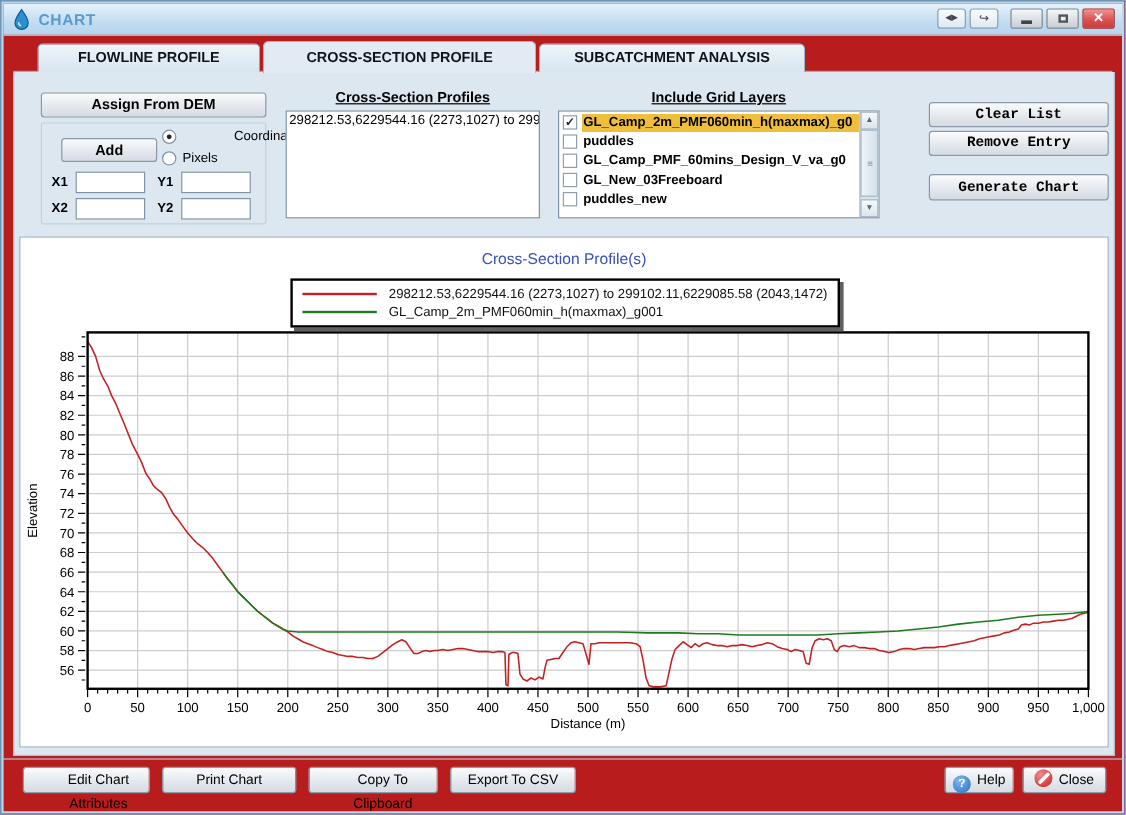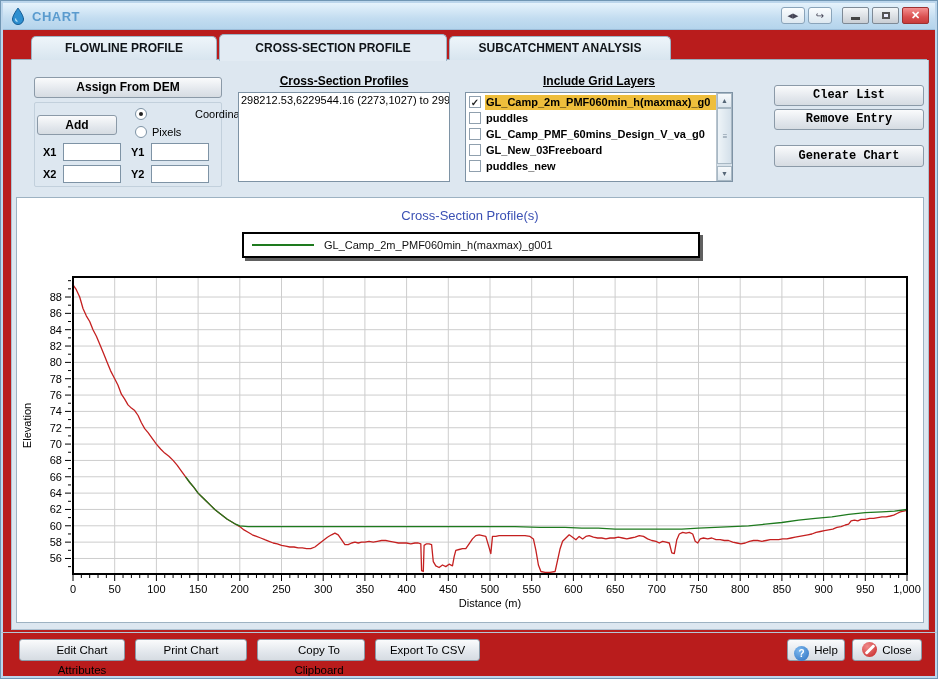--- a/index.html
+++ b/index.html
@@ -37,21 +37,21 @@
   .content { position:absolute; left:10px; top:59px; width:918px; height:570px;
              background:#dde7f0; border:1px solid #aec2d2; border-top:none; }
 
   
   .btn { border:1px solid #8b9aa8; border-radius:3px; background:linear-gradient(#fafbfc,#dfe4ea 70%,#d6dce2);
          text-align:center; color:#000; cursor:default; }
   .btn.bold { font-weight:bold; }
   .assign-btn { position:absolute; left:22px; top:17px; width:188px; height:21px; font-size:12px; line-height:19px; }
   .coord-group { position:absolute; left:22px; top:42px; width:188px; height:85px;
                  border:1px solid #c2d0dc; border-radius:2px; background:#dde7f0; }
-  .add-btn { position:absolute; left:2px; top:12px; width:80px; height:20px; font-size:12px; line-height:18px; }
+  .add-btn { position:absolute; left:16px; top:12px; width:80px; height:20px; font-size:12px; line-height:18px; }
   .radio-row { position:absolute; left:100px; font-size:11px; display:flex; align-items:center; gap:5px; }
   .radio { width:12px; height:12px; border-radius:50%; border:1px solid #7e93a5; background:#fff; position:relative; }
   .radio.sel::after { content:""; position:absolute; left:3px; top:3px; width:4px; height:4px; border-radius:50%; background:#222; }
   .fld-row { position:absolute; left:8px; display:flex; align-items:center; gap:4px; }
   .fld-label { font-weight:bold; font-size:11px; width:16px; }
   .fld-input { width:58px; height:18px; border:1px solid #7e93a5; background:#fff; font-size:11px; padding:0 3px; }
 
   .col-heading { position:absolute; font-weight:bold; font-size:12px; text-decoration:underline; text-align:center; }
   .listbox { position:absolute; background:#fff; border:1px solid #7e93a5; overflow:hidden; }
   .profiles-list { left:226px; top:32px; width:212px; height:90px; font-size:11px; }
@@ -183,20 +183,24 @@
       </div>
     </div>
 
     <div class="btn bold side-btn" style="top:25px;">Clear List</div>
     <div class="btn bold side-btn" style="top:49px;">Remove Entry</div>
     <div class="btn bold side-btn" style="top:85px; height:22px; line-height:20px;">Generate Chart</div>
 
     <div class="chart-panel">
       <div class="chart-title" style="color: rgb(58, 80, 180);">Cross-Section Profile(s)</div>
       <div class="legend">
+        <div class="legend-row">
+          <span class="legend-line" style="background: rgb(196, 32, 32);"></span>
+          <span class="legend-text">298212.53,6229544.16 (2273,1027) to 299102.11,6229085.58 (2043,1472)</span>
+        </div>
         <div class="legend-row">
           <span class="legend-line" style="background: rgb(30, 122, 30);"></span>
           <span class="legend-text">GL_Camp_2m_PMF060min_h(maxmax)_g001</span>
         </div>
       </div>
       <svg id="plot" width="906" height="422" style="position:absolute; left:0; top:0;">
           <line x1="97.7" y1="79" x2="97.7" y2="376" stroke="#cdcdcd" stroke-width="1"></line>
           <line x1="139.4" y1="79" x2="139.4" y2="376" stroke="#cdcdcd" stroke-width="1"></line>
           <line x1="181.1" y1="79" x2="181.1" y2="376" stroke="#cdcdcd" stroke-width="1"></line>
           <line x1="222.8" y1="79" x2="222.8" y2="376" stroke="#cdcdcd" stroke-width="1"></line>

